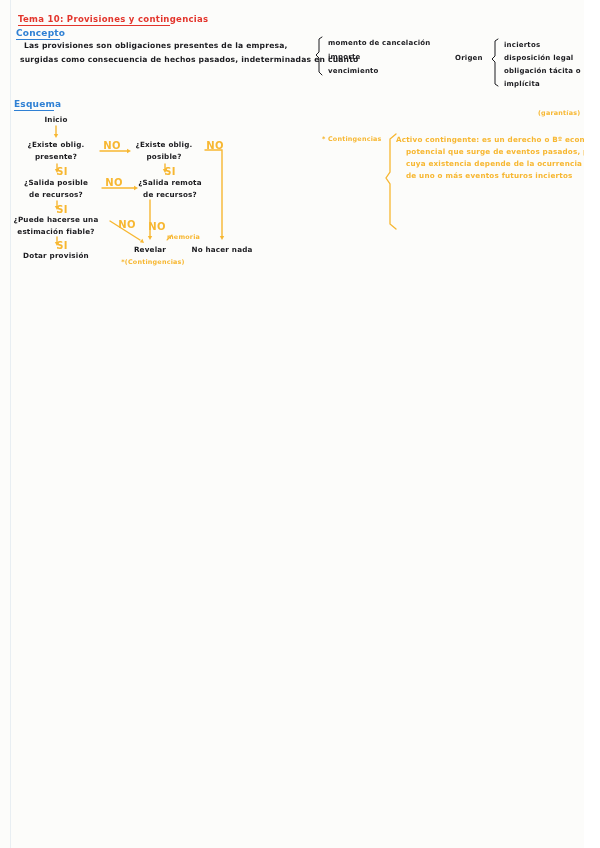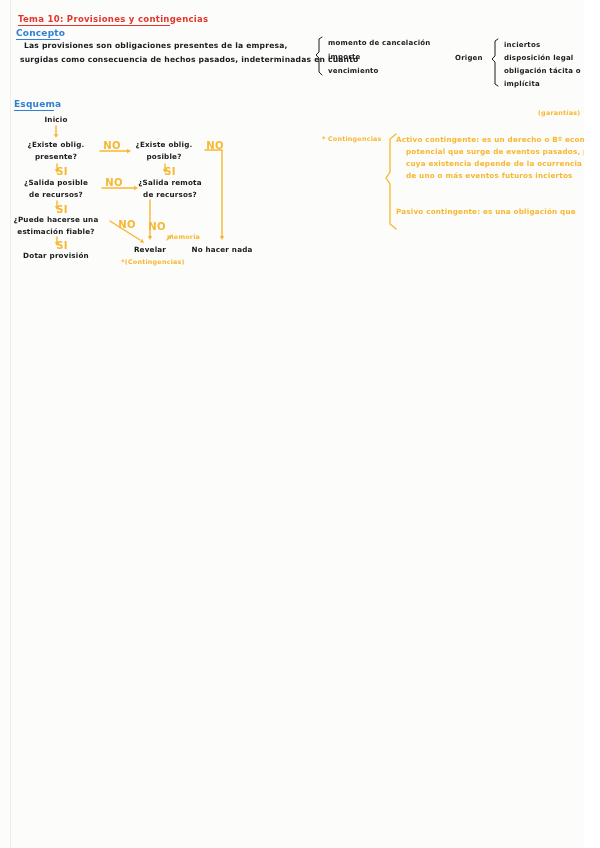--- a/index.html
+++ b/index.html
@@ -166,21 +166,20 @@
   <div class="hand t-tiny amber block" style="left:167px; top:233px;">memoria</div>
   <div class="hand t-flow dark block center" style="left:222px; top:245px;">No hacer nada</div>
 
   <div class="hand t-tiny amber block" style="left:310px; top:135px;margin-left:12px;">* Contingencias</div>
 
   <div class="hand t-yellowbody amber block" style="left:396px; top:134px;">Activo contingente: es un derecho o Bº económico</div>
   <div class="hand t-yellowbody amber block" style="left:406px; top:146px;">potencial que surge de eventos pasados, pero</div>
   <div class="hand t-yellowbody amber block" style="left:406px; top:158px;">cuya existencia depende de la ocurrencia</div>
   <div class="hand t-yellowbody amber block" style="left:406px; top:170px;">de uno o más eventos futuros inciertos</div>
 
-  <div class="hand t-yellowbody amber block" style="left:396px; top:206px;">Pasivo contingente: es una obligación que</div>
 
   <svg class="overlay" viewBox="0 0 600 848">
 
     <g stroke="#1b1b1f" stroke-width="1" fill="none" stroke-linecap="round">
       <path d="M322,37 L319,39 L319,52 L316,55 L319,58 L319,72 L322,75"></path>
     </g>
 
     <g stroke="#1b1b1f" stroke-width="1" fill="none" stroke-linecap="round">
       <path d="M498,39 L495,41 L495,56 L492,59 L495,62 L495,84 L498,86"></path>
     </g>

